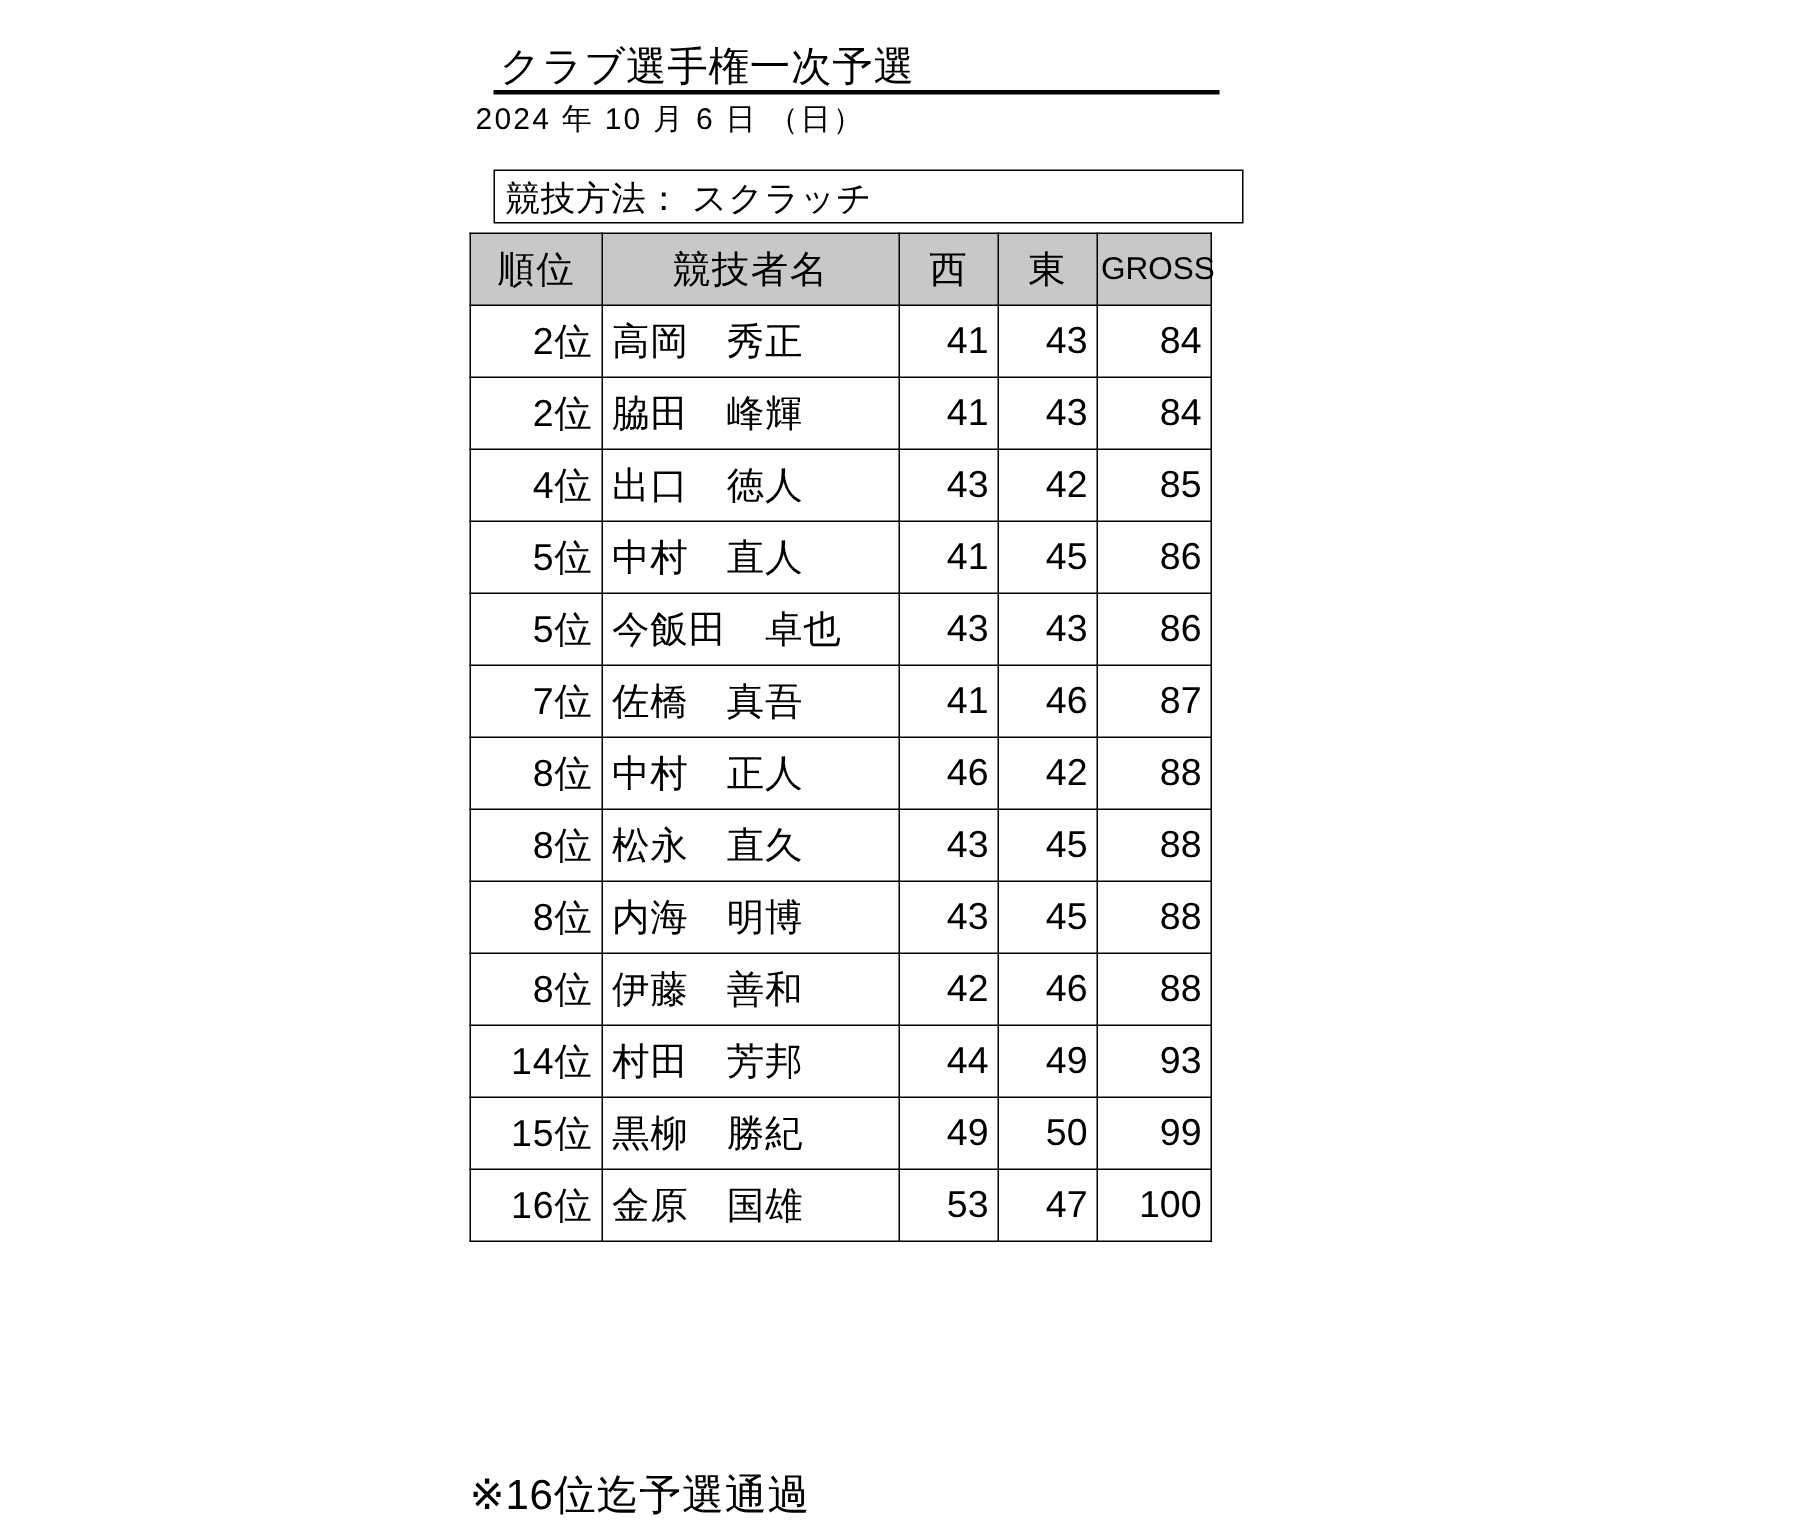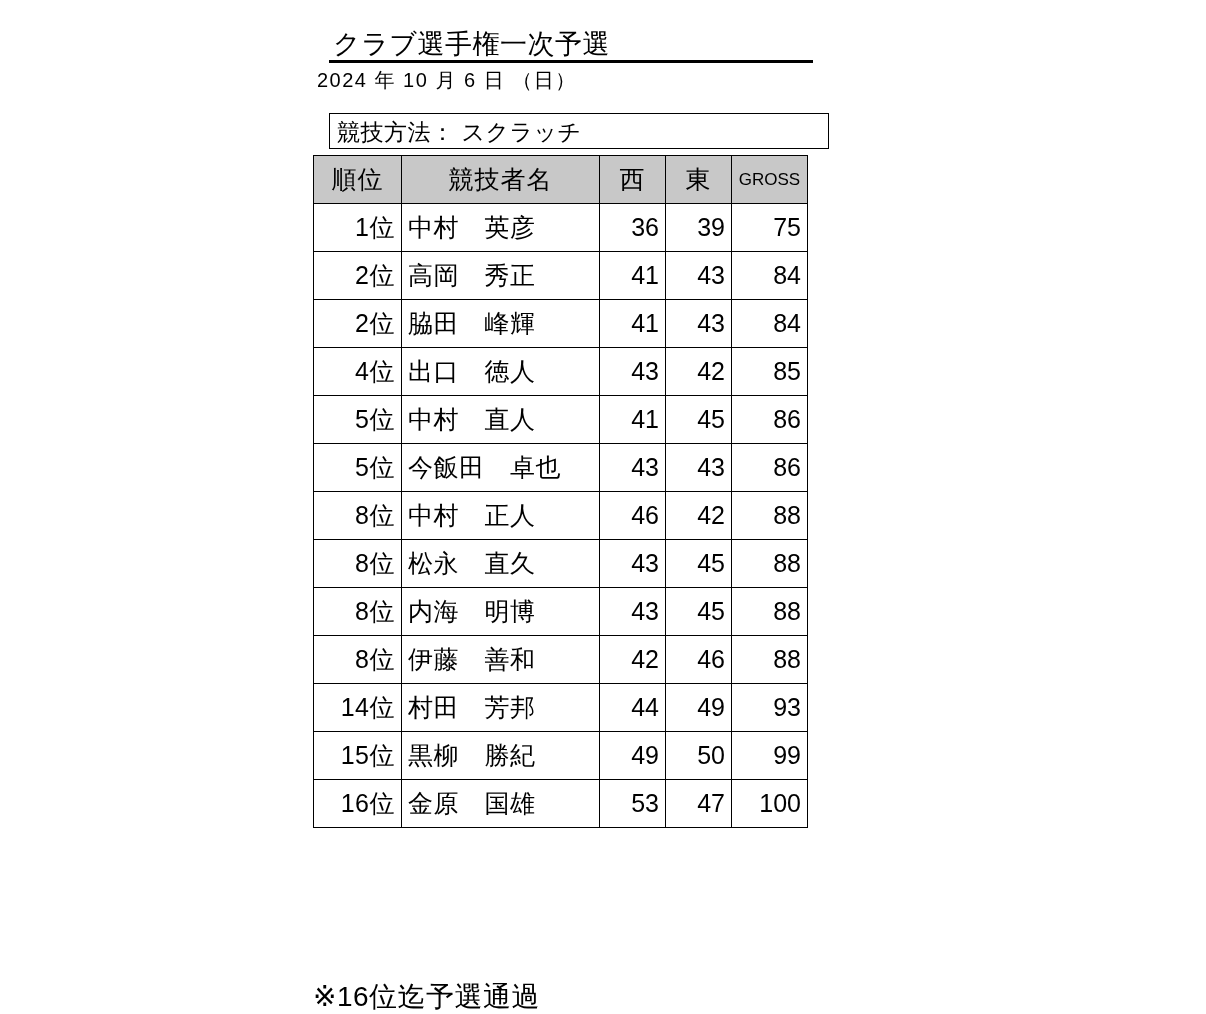--- a/index.html
+++ b/index.html
@@ -87,21 +87,21 @@
     font-size: 25px;
     box-sizing: border-box;
   }
   table.result thead th {
     background: #c8c8c8;
     font-weight: normal;
     text-align: center;
     letter-spacing: 1px;
   }
   table.result thead th.gross {
-    font-size: 17px;
+    font-size: 21px;
     letter-spacing: 0px;
     padding: 0 2px;
   }
   td.rank {
     text-align: right;
     padding-right: 10px;
     letter-spacing: 0.5px;
   }
   td.name {
     text-align: left;
@@ -149,27 +149,20 @@
       <tr>
         <th>順位</th>
         <th>競技者名</th>
         <th>西</th>
         <th>東</th>
         <th class="gross">GROSS</th>
       </tr>
     </thead>
     <tbody id="results-body">
         <tr>
-          <td class="rank">1位</td>
-          <td class="name">中村　英彦</td>
-          <td class="num">36</td>
-          <td class="num">39</td>
-          <td class="num">75</td>
-        </tr>
-        <tr>
           <td class="rank">2位</td>
           <td class="name">高岡　秀正</td>
           <td class="num">41</td>
           <td class="num">43</td>
           <td class="num">84</td>
         </tr>
         <tr>
           <td class="rank">2位</td>
           <td class="name">脇田　峰輝</td>
           <td class="num">41</td>
@@ -189,20 +182,27 @@
           <td class="num">41</td>
           <td class="num">45</td>
           <td class="num">86</td>
         </tr>
         <tr>
           <td class="rank">5位</td>
           <td class="name">今飯田　卓也</td>
           <td class="num">43</td>
           <td class="num">43</td>
           <td class="num">86</td>
+        </tr>
+        <tr>
+          <td class="rank">7位</td>
+          <td class="name">佐橋　真吾</td>
+          <td class="num">41</td>
+          <td class="num">46</td>
+          <td class="num">87</td>
         </tr>
         <tr>
           <td class="rank">8位</td>
           <td class="name">中村　正人</td>
           <td class="num">46</td>
           <td class="num">42</td>
           <td class="num">88</td>
         </tr>
         <tr>
           <td class="rank">8位</td>

